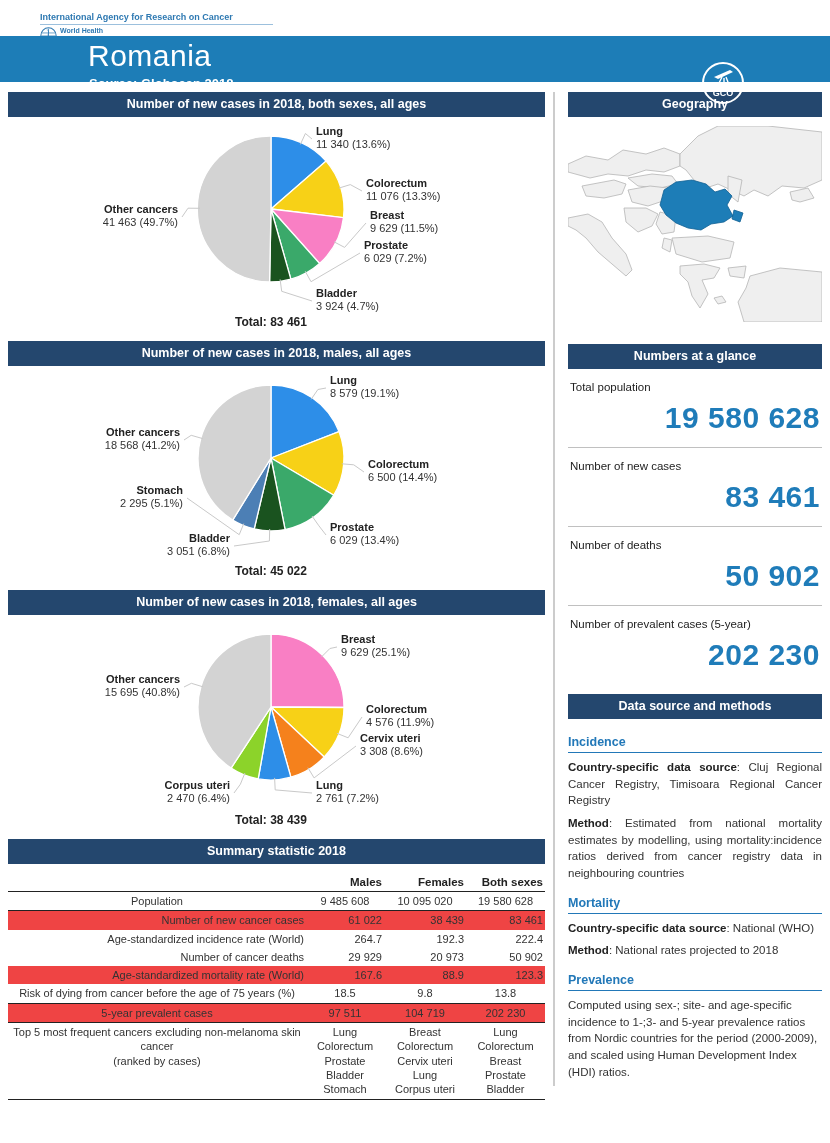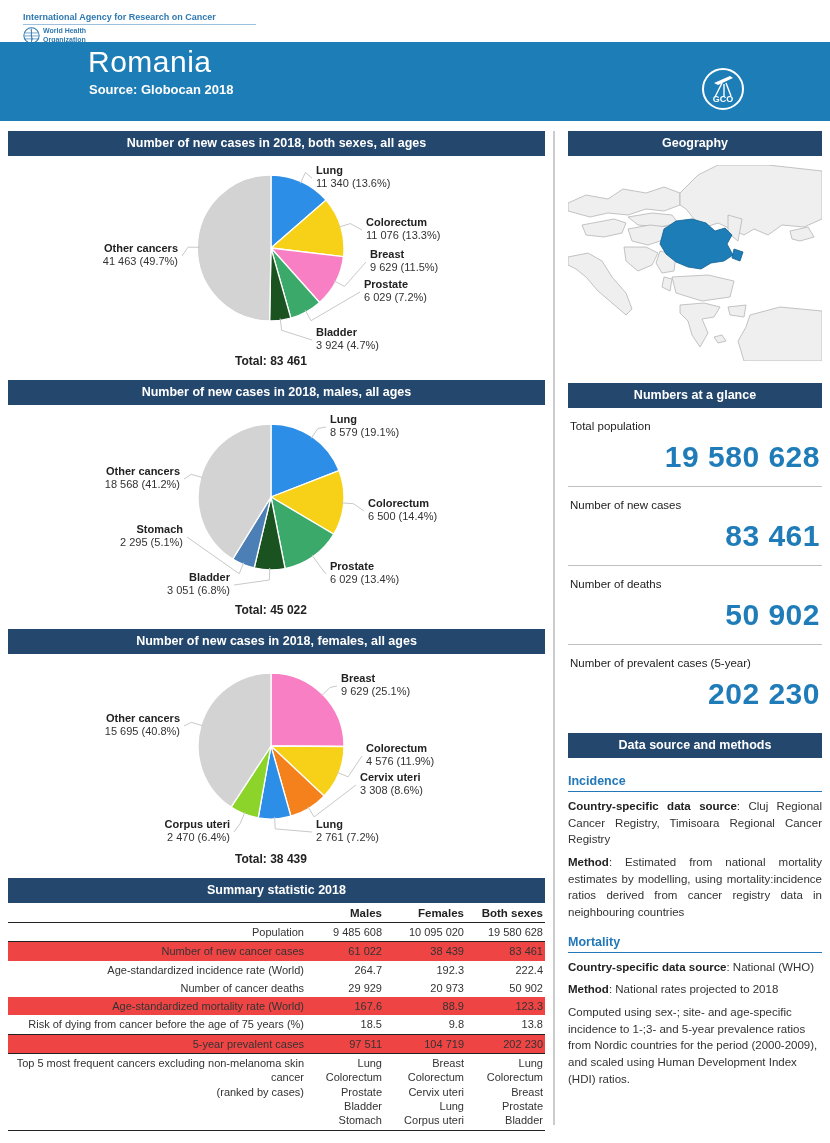--- a/index.html
+++ b/index.html
@@ -2,58 +2,58 @@
 <html><head>
 <meta charset="utf-8">
 <style>
   * { margin:0; padding:0; box-sizing:border-box; }
   html,body { background:#fff; }
   body {
     width:830px; height:1143px; overflow:hidden; position:relative;
     font-family:"Liberation Sans", sans-serif; color:#333;
   }
   
-  .top-header { padding:6px 0 0 23px; height:42px; }
+  .top-header { padding:6px 0 0 40px; height:36px; }
   .iarc-title {
     display:inline-block; font-size:9px; font-weight:bold; color:#2e79b2;
     border-bottom:1px solid #9cc0dd; padding-bottom:2px; padding-right:40px;
   }
   .who-row { display:flex; align-items:center; margin-top:2px; }
   .who-text { font-size:7px; font-weight:bold; color:#2e79b2; line-height:1.15; margin-left:3px; }
   
-  .banner { height:79px; background:#1d7db7; position:relative; color:#fff; }
+  .banner { height:46px; background:#1d7db7; position:relative; color:#fff; }
   .banner-title { position:absolute; left:88px; top:3px; font-size:30px; font-weight:400; letter-spacing:0.5px; }
   .banner-source { position:absolute; left:89px; top:40px; font-size:13px; font-weight:bold; }
   .gco-logo { position:absolute; right:84px; top:24px; }
   
   .main { display:flex; padding-top:10px; }
   .left-col { width:537px; margin-left:8px; }
   .col-divider { width:2px; background:#ccc; margin-left:8px; margin-right:13px; height:994px; }
   .right-col { width:254px; }
   
   .sec-banner {
     background:#24476e; color:#fff; height:25px; line-height:25px;
     text-align:center; font-size:12.5px; font-weight:600;
   }
   
   .pie { display:block; }
   .chart-total { width:526px; text-align:center; font-size:12px; font-weight:bold; color:#222;
                  height:14px; margin:2px 0 12px 0; }
   
-  .summary-table { border-collapse:collapse; width:537px; margin-top:0; table-layout:fixed; }
+  .summary-table { border-collapse:collapse; width:537px; margin-top:8px; table-layout:fixed; }
   .summary-table th {
     font-size:11.5px; font-weight:bold; text-align:right; padding:4px 2px 3px 2px;
     border-bottom:1.5px solid #222; color:#222;
   }
   .summary-table td {
     font-size:11px; text-align:right; padding:2px 2px; line-height:1.3;
     white-space:pre-line; vertical-align:top; color:#333;
   }
   .summary-table tr.shade td { background:#ef4444; }
-  .summary-table tr.group-end td { border-bottom:1.5px solid #222; }
+  .summary-table tr.group-end td { border-bottom:1.5px solid #222;text-align:center; }
   
   .map-wrap { margin-top:9px; }
   .stat-block { border-bottom:1px solid #c0c0c0; padding:12px 2px 12px 2px; }
   .stat-block:last-child { border-bottom:none; }
   .stat-label { font-size:11.5px; color:#222; }
   .stat-value { font-size:30px; font-weight:bold; color:#1f7cb9; text-align:right; margin-top:8px; letter-spacing:0.5px; }
   .methods { padding-top:2px; }
   .method-heading {
     color:#2278b8; font-size:12.5px; font-weight:bold; margin-top:14px;
     border-bottom:1px solid #2278b8; padding-bottom:3px;
@@ -334,18 +334,19 @@
 
     <div style="margin-top:10px">
       <div class="sec-banner">Data source and methods</div>
       <div class="methods">
           <div class="method-heading">Incidence</div>
           <p class="method-p justify"><b>Country-specific data source</b>: Cluj Regional Cancer Registry, Timisoara Regional Cancer Registry</p>
           <p class="method-p justify"><b>Method</b>: Estimated from national mortality estimates by modelling, using mortality:incidence ratios derived from cancer registry data in neighbouring countries</p>
           <div class="method-heading">Mortality</div>
           <p class="method-p"><b>Country-specific data source</b>: National (WHO)</p>
           <p class="method-p"><b>Method</b>: National rates projected to 2018</p>
+          <div class="method-heading">Prevalence</div>
           <p class="method-p">Computed using sex-; site- and age-specific incidence to 1-;3- and 5-year prevalence ratios from Nordic countries for the period (2000-2009), and scaled using Human Development Index (HDI) ratios.</p>
         </div>
     </div>
 
   </div>
 </div>
 
 </body></html>

